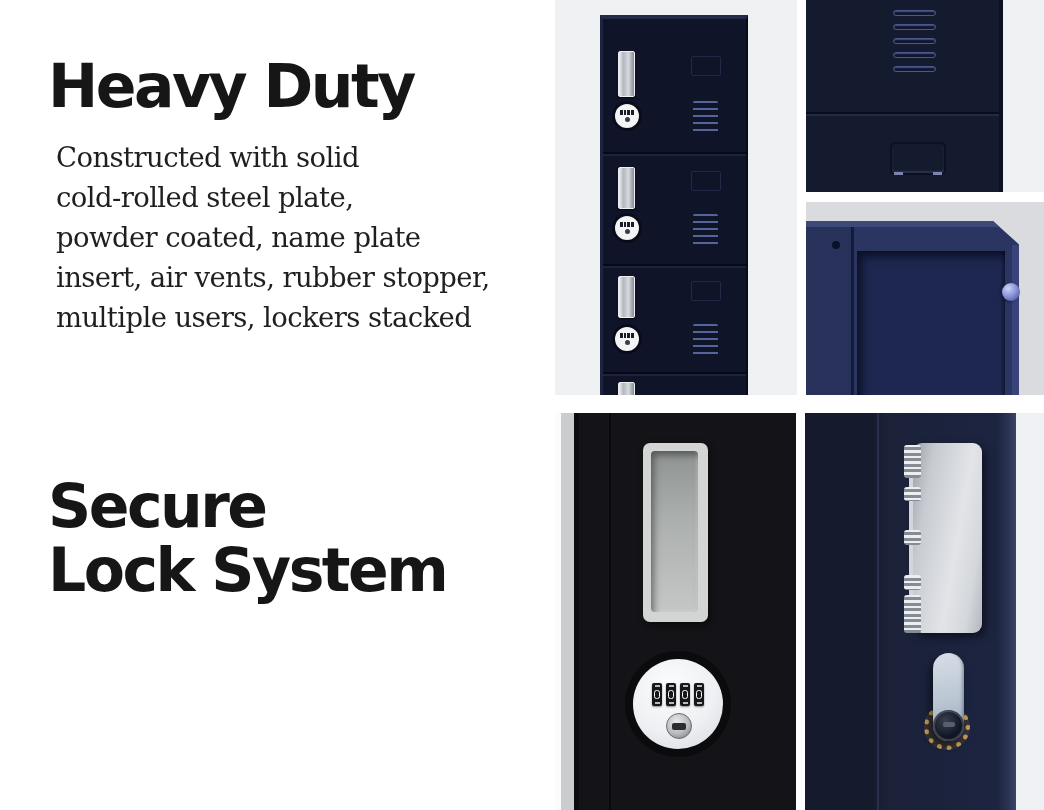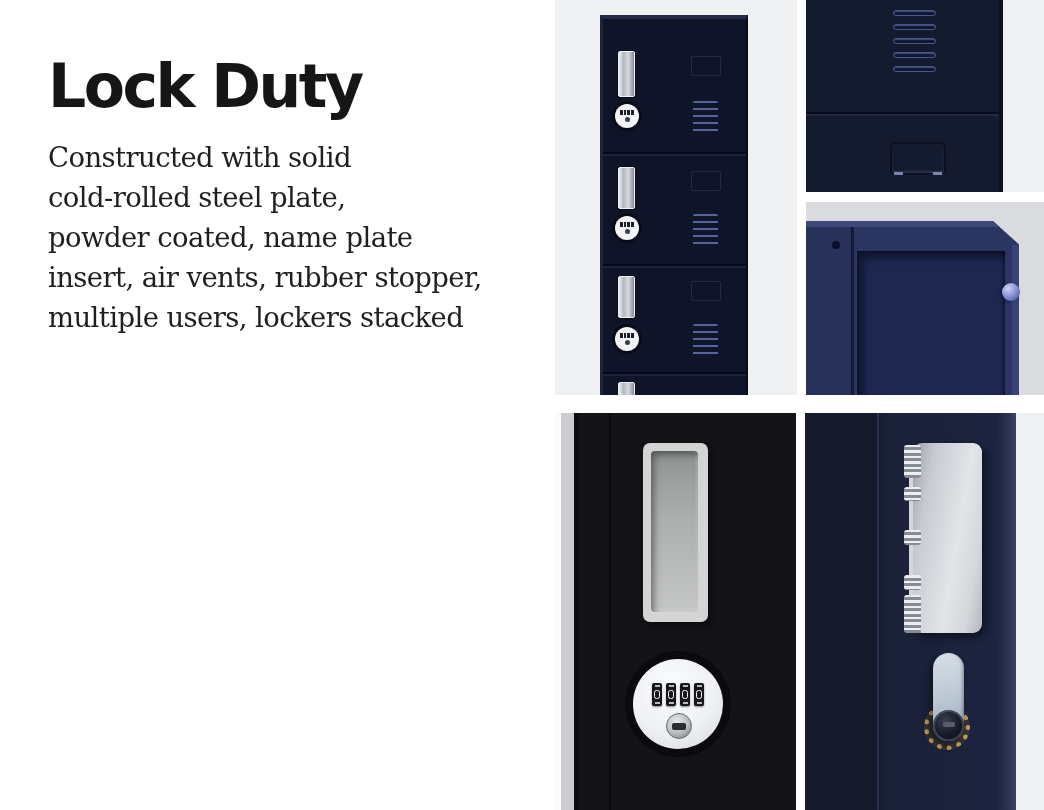--- a/index.html
+++ b/index.html
@@ -31,21 +31,21 @@
     position: absolute;
     left: 48px;
     width: 500px;
     font-family: "DejaVu Serif", serif;
     font-size: 27.5px;
     line-height: 40px;
     letter-spacing: -0.6px;
     color: #1f1f1f;
     white-space: pre-line;
   }
-  #para-1 { top: 137px; }
+  #para-1 { top: 137px; margin-left: 8px; }
   #para-2 { top: 627px; }
 
   
   .tile { position: absolute; overflow: hidden; }
   #tileA { left: 555px; top: 0;    width: 242px; height: 395px; background: #eff0f2; }
   #tileB { left: 806px; top: 0;    width: 238px; height: 192px; background: #eff0f2; }
   #tileC { left: 806px; top: 202px; width: 238px; height: 193px; background: #d9dbdf; }
   #tileD { left: 555px; top: 413px; width: 241px; height: 397px; background: #141418; }
   #tileE { left: 805px; top: 413px; width: 239px; height: 397px; background: #eef0f3; }
 
@@ -167,27 +167,29 @@
     background: radial-gradient(circle at 40% 35%, #39404f, #141826 55%, #0b0e19 90%);
     box-shadow: inset 0 0 0 2px rgba(160,170,195,.28); }
   .lockE::after { content: ""; position: absolute; left: 10px; top: 12px; width: 12px; height: 5px;
     background: #565e70; border-radius: 2px; }
 </style>
 </head>
 <body>
 
 <div id="canvas">
 
-  <h1 class="headline" id="heading-1">Lock Duty</h1>
+  <h1 class="headline" id="heading-1">Heavy Duty</h1>
   <p class="bodytext" id="para-1">Constructed with solid
 cold-rolled steel plate,
 powder coated, name plate
 insert, air vents, rubber stopper,
 multiple users, lockers stacked</p>
 
+  <h1 class="headline" id="heading-2">Secure
+Lock System</h1>
 
   <div class="tile" id="tileA">
     <div class="lockerA">
       <div class="seamA" style="top:133px"></div>
       <div class="seamA" style="top:245px"></div>
       <div class="seamA" style="top:353px"></div>
 
       <div class="handleA" style="top:32px;height:46px"></div>
       <div class="handleA" style="top:148px;height:42px"></div>
       <div class="handleA" style="top:257px;height:42px"></div>

